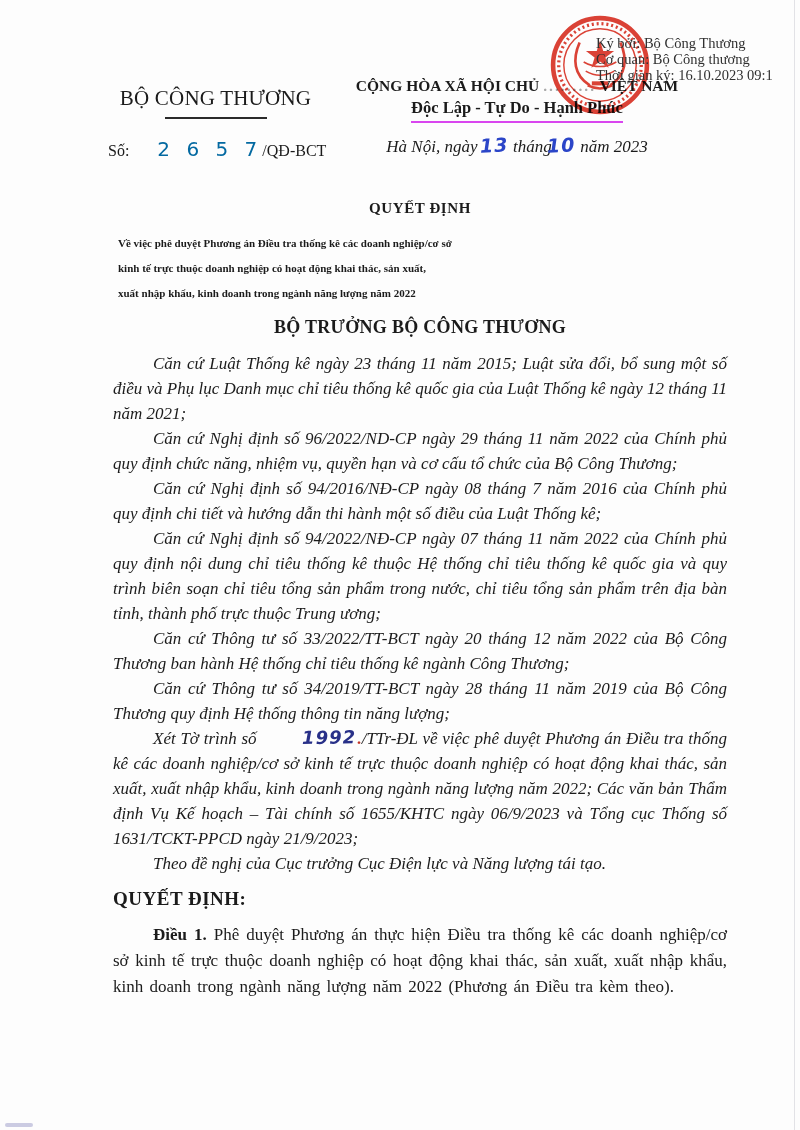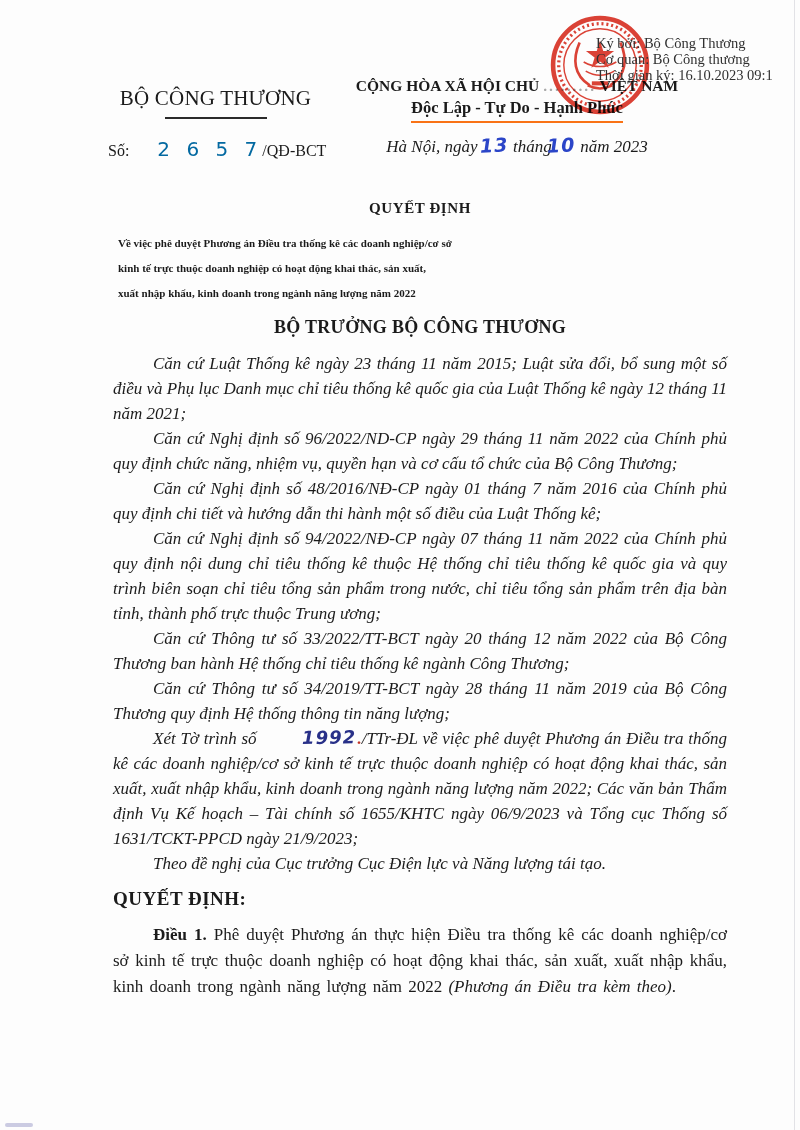--- a/index.html
+++ b/index.html
@@ -20,42 +20,42 @@
   
   .header-left { position:absolute; left:108px; top:86px; width:215px; text-align:center; }
   .ministry { font-weight:normal; font-size:21px; letter-spacing:0.2px; white-space:nowrap; }
   .ministry-rule { width:102px; height:2px; background:#2a2a2a; margin:6px auto 0; }
   .doc-number { margin-top:18px; font-size:16px; white-space:nowrap; }
   .doc-number .num { font-family:"DejaVu Sans", sans-serif; font-size:20px; font-weight:normal; letter-spacing:5px; color:#0369a1;margin-left:28px; }
 
   .header-right { position:absolute; left:333px; top:77px; width:368px; text-align:center; z-index:1; }
   .national { font-weight:bold; font-size:15.5px; white-space:nowrap; }
   .national .faded { color:#a9a9a9; letter-spacing:2px; }
-  .motto { display:inline-block; font-weight:bold; font-size:16.5px; border-bottom:2px solid #f97316; padding-bottom:3px; margin-top:3px; white-space:nowrap; }
+  .motto { display:inline-block; font-weight:bold; font-size:16.5px; border-bottom:2px solid #d946ef; padding-bottom:3px; margin-top:3px; white-space:nowrap; }
   .dateline { margin-top:13px; font-style:italic; font-size:17px; white-space:nowrap; }
 
   .hw { display:inline-block; font-family:"DejaVu Sans", sans-serif; font-style:italic; font-weight:bold; color:#2b45c8; font-size:19px; letter-spacing:1px; transform:rotate(-3deg); line-height:1; }
   .hw-day { margin:0 4px 0 3px; }
   .hw-month { margin:0 5px 0 -5px; }
   .hw-doc { color:#283088; font-size:18px; transform:rotate(-1deg); margin:0 1px; }
   .red-dot { color:#c23326; font-weight:bold; }
 
   
   .content { position:absolute; left:113px; top:196px; width:614px; }
   .decision-title { margin:0; font-size:15px; font-weight:bold; text-align:center; letter-spacing:0.6px; line-height:24px; }
   .subject { margin:11px auto 8px; width:604px; font-weight:bold; font-size:11px; line-height:25px; }
   .authority { text-align:center; font-size:18px; font-weight:bold; line-height:26px; letter-spacing:0.3px; }
 
   .preamble { margin-top:11px; font-style:italic; font-size:17px; line-height:25px; text-align:justify; }
   .preamble p { margin:0; text-indent:40px; }
 
   .decision-heading { margin-top:10px; text-align:left; font-size:19px; font-weight:bold; letter-spacing:0.5px; line-height:25px; }
   .article { margin-top:11px; font-size:17px; line-height:26px; text-align:justify; text-indent:40px; word-spacing:2px; }
   .article .label { font-weight:bold; }
-  .article .it { font-style:italic; }
+  .article .it { }
 </style>
 </head>
 <body>
 
 <div class="page">
 
   <div class="scan-edge"></div>
   <div class="scan-smudge"></div>
 
   <svg class="stamp" viewBox="0 0 100 100">
@@ -108,21 +108,21 @@
       <div>Về việc phê duyệt Phương án Điều tra thống kê các doanh nghiệp/cơ sở</div>
       <div>kinh tế trực thuộc doanh nghiệp có hoạt động khai thác, sản xuất,</div>
       <div>xuất nhập khẩu, kinh doanh trong ngành năng lượng năm 2022</div>
     </div>
 
     <div class="authority">BỘ TRƯỞNG BỘ CÔNG THƯƠNG</div>
 
     <div class="preamble">
       <p>Căn cứ Luật Thống kê ngày 23 tháng 11 năm 2015; Luật sửa đổi, bổ sung một số điều và Phụ lục Danh mục chỉ tiêu thống kê quốc gia của Luật Thống kê ngày 12 tháng 11 năm 2021;</p>
       <p>Căn cứ Nghị định số 96/2022/ND-CP ngày 29 tháng 11 năm 2022 của Chính phủ quy định chức năng, nhiệm vụ, quyền hạn và cơ cấu tổ chức của Bộ Công Thương;</p>
-      <p>Căn cứ Nghị định số 48/2016/NĐ-CP ngày 01 tháng 7 năm 2016 của Chính phủ quy định chi tiết và hướng dẫn thi hành một số điều của Luật Thống kê;</p>
+      <p>Căn cứ Nghị định số 94/2016/NĐ-CP ngày 08 tháng 7 năm 2016 của Chính phủ quy định chi tiết và hướng dẫn thi hành một số điều của Luật Thống kê;</p>
       <p>Căn cứ Nghị định số 94/2022/NĐ-CP ngày 07 tháng 11 năm 2022 của Chính phủ quy định nội dung chỉ tiêu thống kê thuộc Hệ thống chỉ tiêu thống kê quốc gia và quy trình biên soạn chỉ tiêu tổng sản phẩm trong nước, chỉ tiêu tổng sản phẩm trên địa bàn tỉnh, thành phố trực thuộc Trung ương;</p>
       <p>Căn cứ Thông tư số 33/2022/TT-BCT ngày 20 tháng 12 năm 2022 của Bộ Công Thương ban hành Hệ thống chỉ tiêu thống kê ngành Công Thương;</p>
       <p>Căn cứ Thông tư số 34/2019/TT-BCT ngày 28 tháng 11 năm 2019 của Bộ Công Thương quy định Hệ thống thông tin năng lượng;</p>
       <p>
         <span>Xét Tờ trình số</span>
         <span class="hw hw-doc">1992</span><span class="red-dot">.</span><span>/TTr-ĐL về việc phê duyệt Phương án Điều tra thống kê các doanh nghiệp/cơ sở kinh tế trực thuộc doanh nghiệp có hoạt động khai thác, sản xuất, xuất nhập khẩu, kinh doanh trong ngành năng lượng năm 2022; Các văn bản Thẩm định Vụ Kế hoạch – Tài chính số 1655/KHTC ngày 06/9/2023 và Tổng cục Thống số 1631/TCKT-PPCD ngày 21/9/2023;</span>
       </p>
       <p>Theo đề nghị của Cục trưởng Cục Điện lực và Năng lượng tái tạo.</p>
     </div>
 

